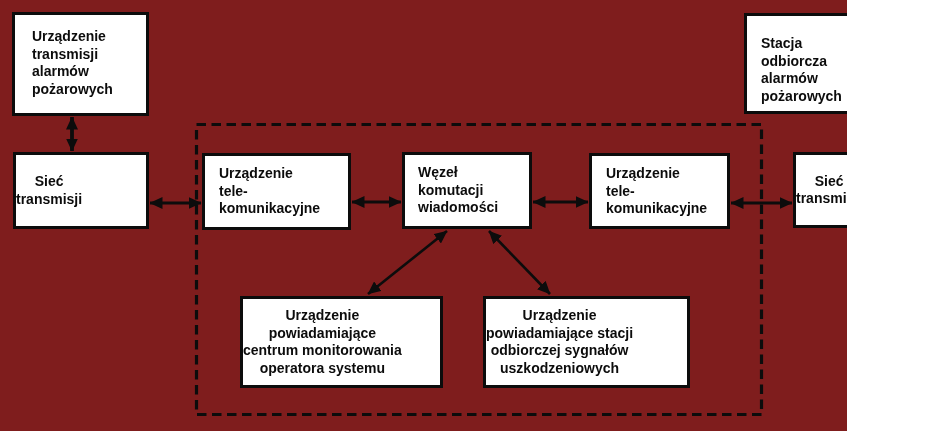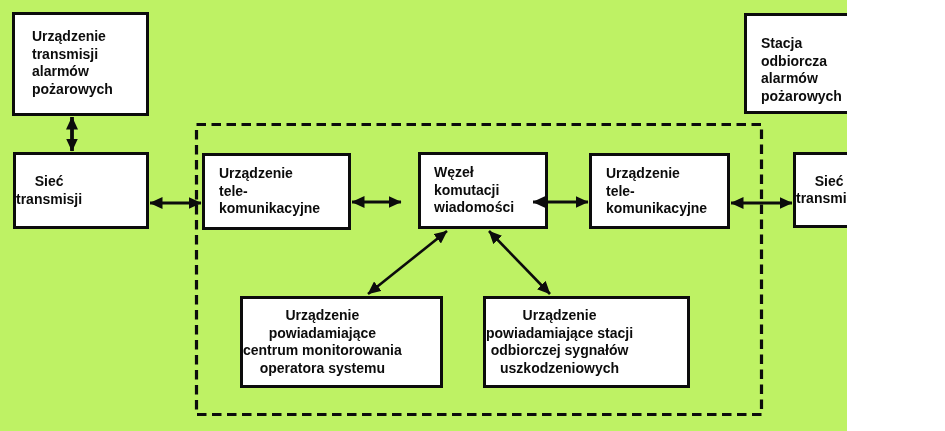--- a/index.html
+++ b/index.html
@@ -4,21 +4,21 @@
 <style>
   html, body {
     margin: 0;
     padding: 0;
     background: #ffffff;
   }
   .stage {
     position: relative;
     width: 847px;
     height: 431px;
-    background: #bef264;
+    background: #7f1d1d;
     font-family: "Liberation Sans", sans-serif;
     overflow: hidden;
   }
   .box {
     position: absolute;
     box-sizing: border-box;
     border: 3px solid #0c0c0c;
     background: #ffffff;
     color: #0c0c0c;
     font-weight: bold;
@@ -36,21 +36,21 @@
   .box.align-center {
     display: flex;
     align-items: center;
     justify-content: flex-start;
     text-align: center;
   }
   
   .b-utap   { left: 12px;  top: 12px;  width: 137px; height: 104px; padding: 13px 6px 0 17px; }
   .b-siec-l { left: 13px;  top: 152px; width: 136px; height: 77px; }
   .b-tele-l { left: 202px; top: 153px; width: 149px; height: 77px; padding: 9px 6px 0 14px; }
-  .b-wezel  { left: 402px; top: 152px; width: 130px; height: 77px; padding: 9px 6px 14px 13px; margin-left: 16px; }
+  .b-wezel  { left: 402px; top: 152px; width: 130px; height: 77px; padding: 9px 6px 14px 13px; }
   .b-tele-r { left: 589px; top: 153px; width: 141px; height: 76px; padding: 9px 6px 0 14px; }
   .b-siec-r { left: 793px; top: 152px; width: 139px; height: 76px; }
   .b-stacja { left: 744px; top: 13px;  width: 138px; height: 101px; padding: 19px 6px 0 14px; }
   .b-pow-c  { left: 240px; top: 296px; width: 203px; height: 92px; }
   .b-pow-s  { left: 483px; top: 296px; width: 207px; height: 92px; }
   .overlay {
     position: absolute;
     left: 0; top: 0;
     width: 945px; height: 431px;
     z-index: 3;

